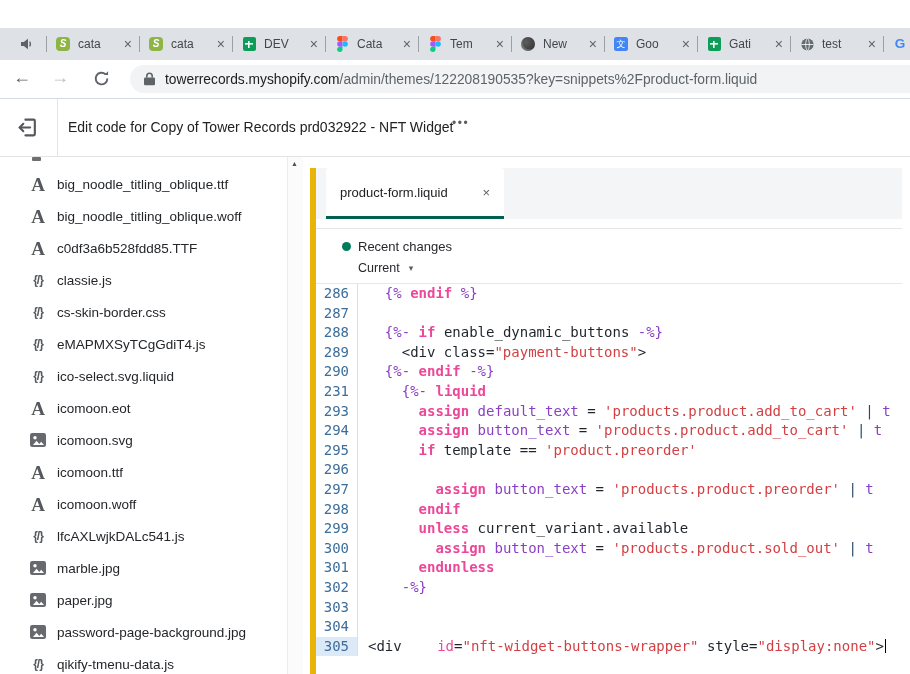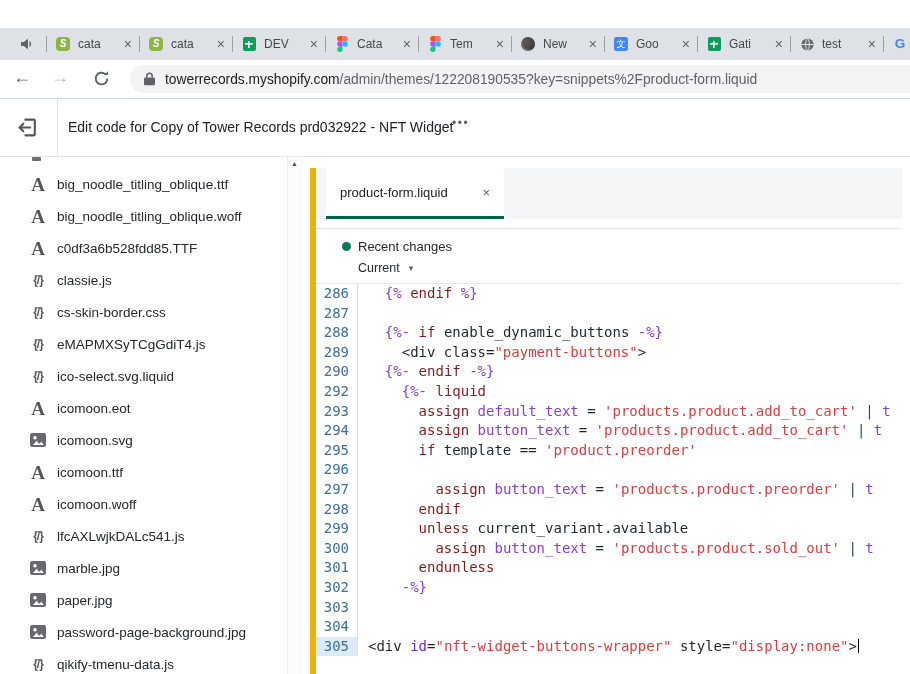--- a/index.html
+++ b/index.html
@@ -87,25 +87,25 @@
        font-size:12.5px;color:#26282c;line-height:13px;}
   .rc-caret{font-size:9px;color:#5c5f62;}
   .ed-code{position:absolute;left:0;top:115px;width:100%;bottom:0;border-top:1px solid #e6e8ea;
        overflow:hidden;font-family:"DejaVu Sans Mono",monospace;font-size:14px;line-height:19.6px;}
   .code-row{display:flex;}
   .gut{width:42px;flex:none;text-align:right;padding-right:8px;box-sizing:border-box;color:#3c6e9b;
        border-right:1px solid #dcdfe2;}
   .gut-active{background:#dce9f7;}
   .code-text{padding-left:10px;white-space:pre;}
   .tk-d{color:#1f242b;}
-  .tk-k{color:#7f1d1d;font-weight:400;}
+  .tk-k{color:#ec4899;font-weight:700;}
   .tk-p{color:#8a3fc6;}
   .tk-v{color:#8a3fc6;}
   .tk-s{color:#d34043;}
-  .tk-a{color:#6d28d9;}
+  .tk-a{color:#ec4899;margin-left:27px;}
   .tk-pi{color:#2b4a66;}
   .cursor{display:inline-block;width:1.5px;height:14px;background:#000;margin-left:1px;vertical-align:-2px;}
 </style>
 </head>
 <body>
 
 <div class="topbar">
   <span class="tb-activities">Activities</span>
   <div class="tb-app">
     <span class="chrome-ico"></span>
@@ -391,21 +391,21 @@
       </div>
       <div class="code-row">
         <span class="gut">289</span>
         <span class="code-text"><span class="tk-d">    &lt;div class=</span><span class="tk-s">"payment-buttons"</span><span class="tk-d">&gt;</span></span>
       </div>
       <div class="code-row">
         <span class="gut">290</span>
         <span class="code-text"><span class="tk-d">  </span><span class="tk-p">{%-</span><span class="tk-d"> </span><span class="tk-k">endif</span><span class="tk-d"> </span><span class="tk-p">-%}</span></span>
       </div>
       <div class="code-row">
-        <span class="gut">292</span>
+        <span class="gut">231</span>
         <span class="code-text"><span class="tk-d">    </span><span class="tk-p">{%-</span><span class="tk-d"> </span><span class="tk-k">liquid</span></span>
       </div>
       <div class="code-row">
         <span class="gut">293</span>
         <span class="code-text"><span class="tk-d">      </span><span class="tk-k">assign</span><span class="tk-d"> </span><span class="tk-v">default_text</span><span class="tk-d"> = </span><span class="tk-s">'products.product.add_to_cart'</span><span class="tk-d"> </span><span class="tk-pi">|</span><span class="tk-d"> </span><span class="tk-v">t</span></span>
       </div>
       <div class="code-row">
         <span class="gut">294</span>
         <span class="code-text"><span class="tk-d">      </span><span class="tk-k">assign</span><span class="tk-d"> </span><span class="tk-v">button_text</span><span class="tk-d"> = </span><span class="tk-s">'products.product.add_to_cart'</span><span class="tk-d"> </span><span class="tk-pi">|</span><span class="tk-d"> </span><span class="tk-v">t</span></span>
       </div>

